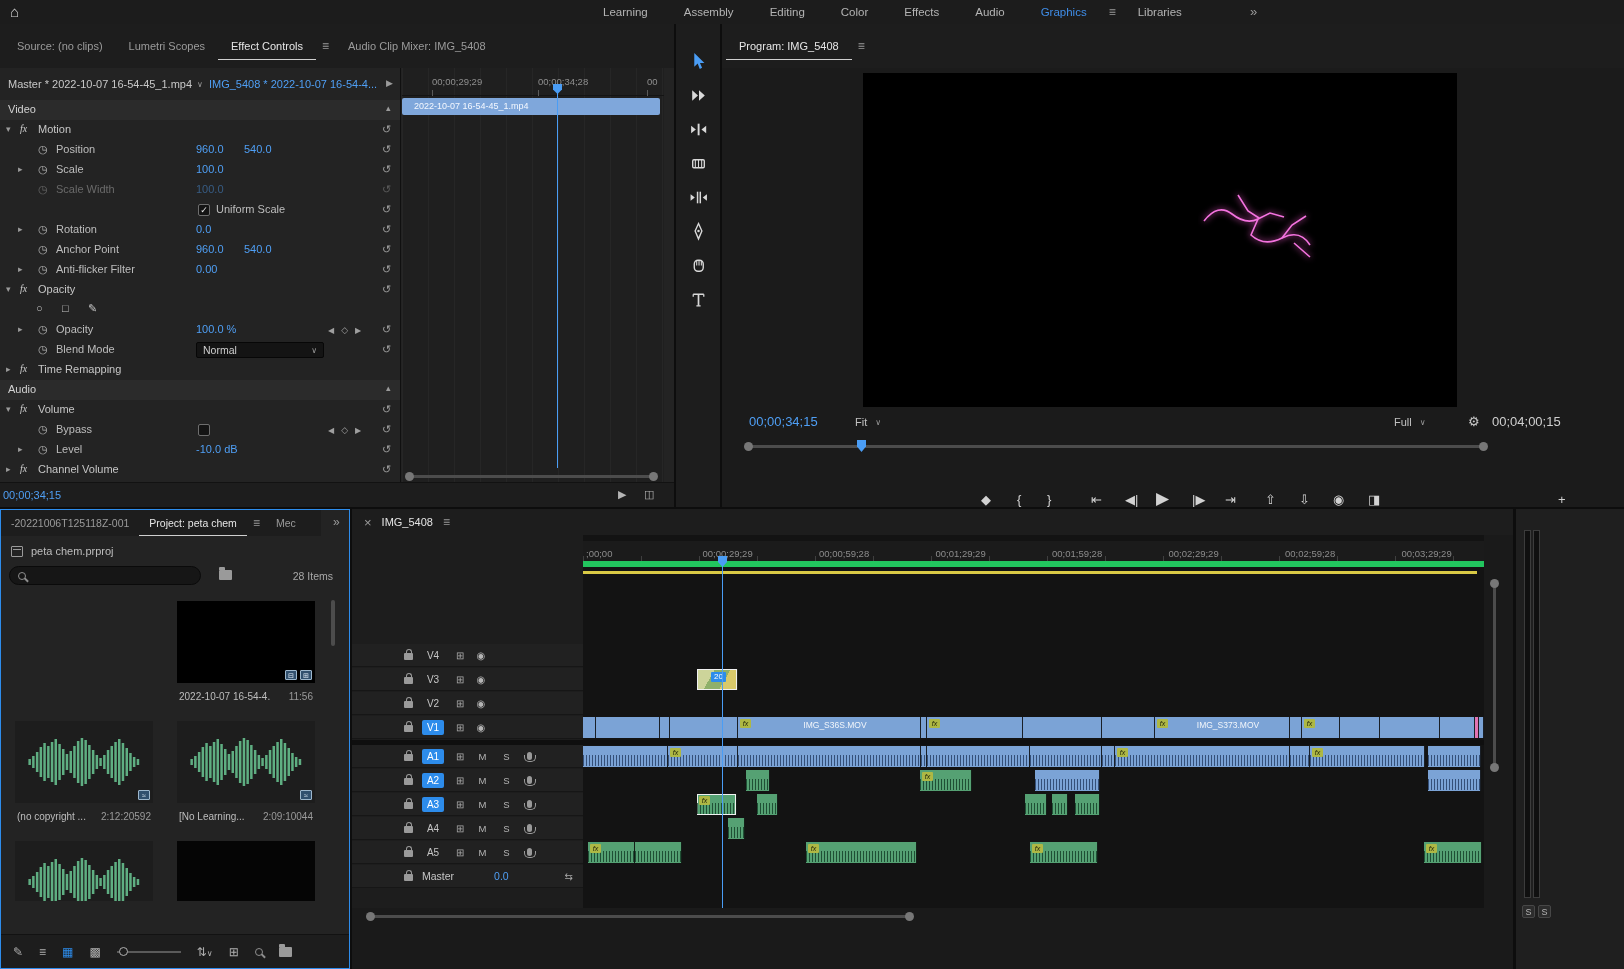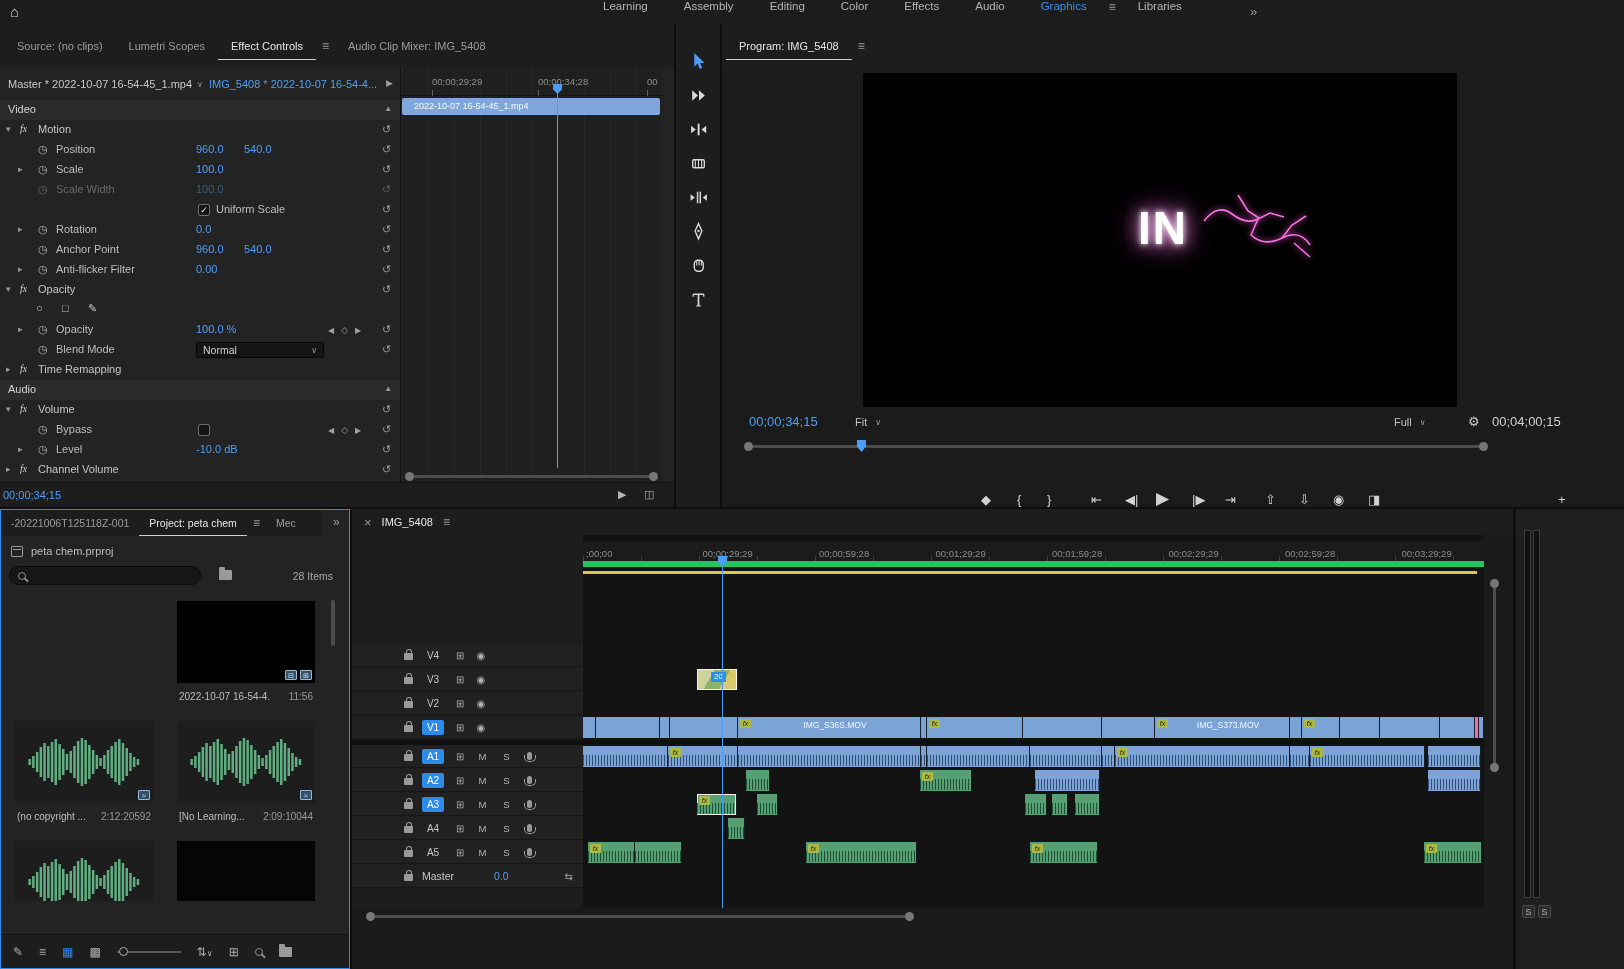--- a/index.html
+++ b/index.html
@@ -2,21 +2,21 @@
 <html><head>
 <meta charset="utf-8">
 <style>
 *{box-sizing:border-box;margin:0;padding:0}
 html,body{width:1624px;height:969px;background:#0d0d0d;font-family:"Liberation Sans",sans-serif}
 #app{position:relative;width:1624px;height:969px;overflow:hidden;background:#0d0d0d;color:#c2c2c2;font-size:11px}
 .panel{position:absolute;background:#232323;overflow:hidden}
 
 #topbar{position:absolute;left:0;top:0;width:1624px;height:24px;background:#1c1c1c;display:flex;align-items:center}
 #home{position:absolute;left:10px;top:3px;font-size:15px;color:#d6d6d6}
-#workspaces{position:absolute;left:585px;top:0;height:24px;display:flex;gap:0}
+#workspaces{position:absolute;left:585px;top:0;height:24px;display:flex;align-items:center;gap:0}
 .ws{padding:0 18px;color:#b4b4b4;font-size:11.5px;white-space:nowrap}
 .ws.active{color:#3f8de8}
 .ws-menu{color:#9b9b9b;padding:0 4px;font-size:12px}
 #ws-overflow{position:absolute;left:1250px;top:4px;color:#9b9b9b;font-size:13px;letter-spacing:-2px}
 
 .tabstrip{position:absolute;left:0;right:0;top:0;height:44px;background:#1d1d1d;display:flex;align-items:center;padding-left:4px}
 .tab{padding:0 13px;color:#9b9b9b;white-space:nowrap;height:28px;display:flex;align-items:center;font-size:11px}
 .tab.active{color:#e6e6e6;border-bottom:1px solid #cfcfcf}
 .menu-ico{color:#9b9b9b;padding:0 6px;font-size:12px}
 
@@ -415,21 +415,20 @@
       </div>
     </div>
 
   <div id="program-panel" class="panel">
     <div class="tabstrip">
       <span class="tab active">Program: IMG_5408</span>
       <span class="menu-ico">≡</span>
     </div>
     <div id="pg-content">
       <div id="pg-video">
-        <div id="pg-overlay-text">IN</div>
         <svg width="140" height="100" viewBox="0 0 140 100" style="position:absolute;left:335px;top:110px">
           <g stroke="#f473df" fill="none" stroke-width="1.6" style="filter:drop-shadow(0 0 3px #ff5cd8)">
             <path d="M6 38 Q20 20 34 31 T60 36 L53 52 Q66 64 84 55 T112 62"></path>
             <path d="M40 12 L50 28 L61 35"></path>
             <path d="M84 55 L94 42 L108 33 M96 60 L112 74 M60 36 L72 30 L86 34"></path>
           </g>
         </svg>
       </div>
       <div id="pg-controls">
         <span id="pg-tc" class="tc">00;00;34;15</span>

